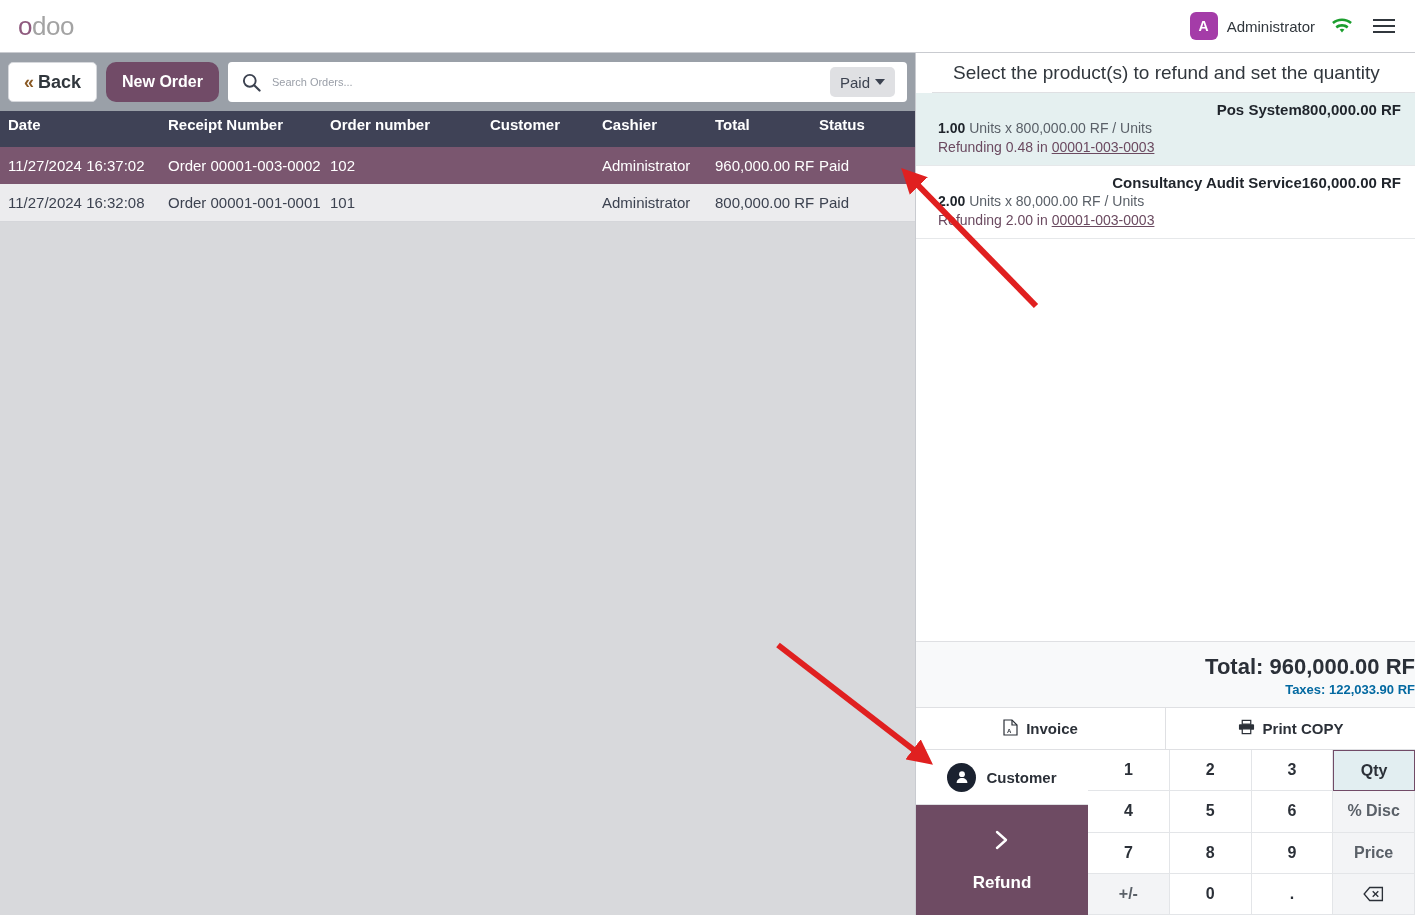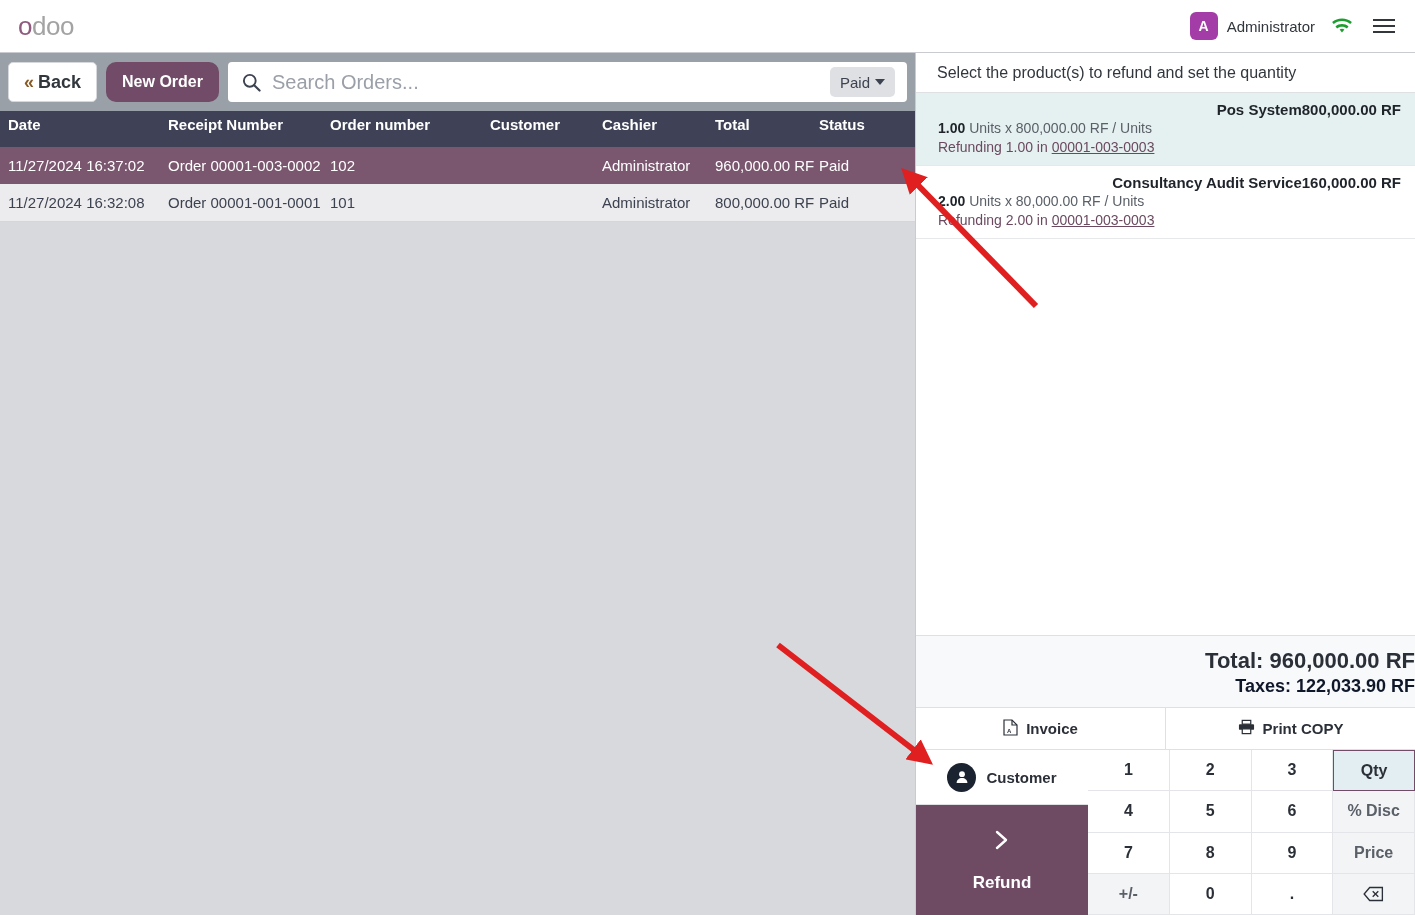--- a/index.html
+++ b/index.html
@@ -75,21 +75,21 @@
   }
   .searchbox {
     flex: 1; height: 40px; background: #fff; border-radius: 4px;
     display: flex; align-items: center; gap: 11px;
     padding: 0 10px 0 14px;
     position: relative;
   }
   .search-icon { color: #3c4250; display: flex; align-items: center; }
   .search-input {
     flex: 1; border: none; outline: none;
-    font-size: 20px; color: #ec4899;
+    font-size: 11px; color: #ec4899;
     font-family: "Liberation Sans", sans-serif;
     background: transparent;
   }
   .search-input::placeholder { color: #9a9fa8; }
   .filter-btn {
     background: #dfe0e3; border: none; border-radius: 5px;
     height: 30px; padding: 0 10px;
     font-size: 15px; color: #3c4250;
     display: flex; align-items: center; gap: 5px;
     cursor: pointer;
@@ -117,23 +117,24 @@
   .col-cashier{ width: 113px; }
   .col-total  { width: 104px; margin-left: 32px; }
   .col-status { width: 96px; }
   tr.row-selected td { background: #7A566F; color: #FFFFFF; }
   tr.row-normal td { background: #ECECEE; color: #3c4250; }
   tr.row-normal { border-bottom: 1px solid #d5d6da; }
 
   
   .rp-header {
     height: 40px; display: flex; align-items: center;
-    padding-left: 21px; font-size: 16px; color: #31373d;
+    padding-left: 21px; font-size: 19px; color: #31373d;
     border-bottom: 1px solid #dfe0e3;
     background: #fff;
+    margin-left: 16px;
   }
   .rp-lines { flex: 1; overflow: hidden; }
   .line {
     padding: 8px 14px 10px 14px;
     border-bottom: 1px solid #e6e8ea;
     cursor: pointer;
   }
   .line.selected { background: #E5F0F0; }
   .line-top { display: flex; justify-content: flex-end; align-items: baseline; }
   .line-name { font-size: 15px; font-weight: 700; color: #1f242b; }
@@ -143,21 +144,21 @@
   .line-refund { font-size: 14px; color: #6b4a60; margin-top: 3px; padding-left: 8px; }
   .line-refund a { color: #6b4a60; text-decoration: underline; cursor: pointer; }
 
   .rp-totals {
     background: #F8F9FA;
     border-top: 1px solid #dfe0e3;
     padding: 12px 0 10px 16px;
     text-align: right;
   }
   .rp-total { font-size: 22px; font-weight: 700; color: #2b3038; }
-  .rp-taxes { font-size: 18px; font-weight: 700; color: #0f172a; margin-top: 2px; }
+  .rp-taxes { font-size: 13px; font-weight: 700; color: #0369a1; margin-top: 2px; }
 
   .rp-actions { display: flex; border-top: 1px solid #dfe0e3; border-bottom: 1px solid #dfe0e3; }
   .rp-action {
     flex: 1; height: 41px;
     display: flex; align-items: center; justify-content: center; gap: 8px;
     font-size: 15px; font-weight: 700; color: #2b3038;
     background: #fff; cursor: pointer;
   }
   .rp-action + .rp-action { border-left: 1px solid #dfe0e3; }
 
@@ -308,21 +309,21 @@
       <div class="line selected">
         <div class="line-top">
           <span class="line-name">Pos System</span>
           <span class="line-price">800,000.00 RF</span>
         </div>
         <div class="line-sub">
           <span class="q">1.00</span>
           <span>Units x 800,000.00 RF / Units</span>
         </div>
         <div class="line-refund">
-          <span>Refunding 1.00 in</span>
+          <span>Refunding 0.48 in</span>
           <a>00001-003-0003</a>
         </div>
       </div>
 
       <div class="line">
         <div class="line-top">
           <span class="line-name">Consultancy Audit Service</span>
           <span class="line-price">160,000.00 RF</span>
         </div>
         <div class="line-sub">

